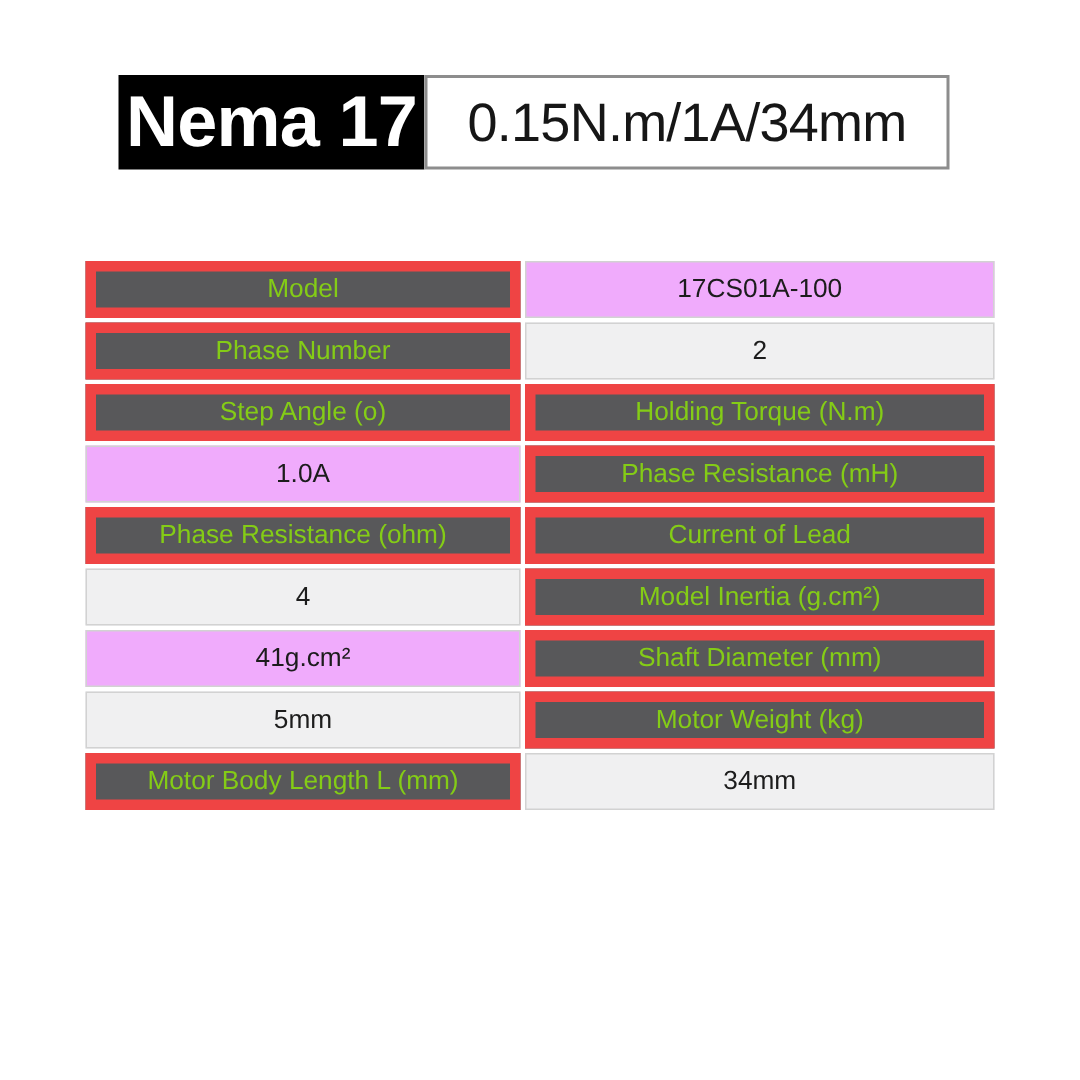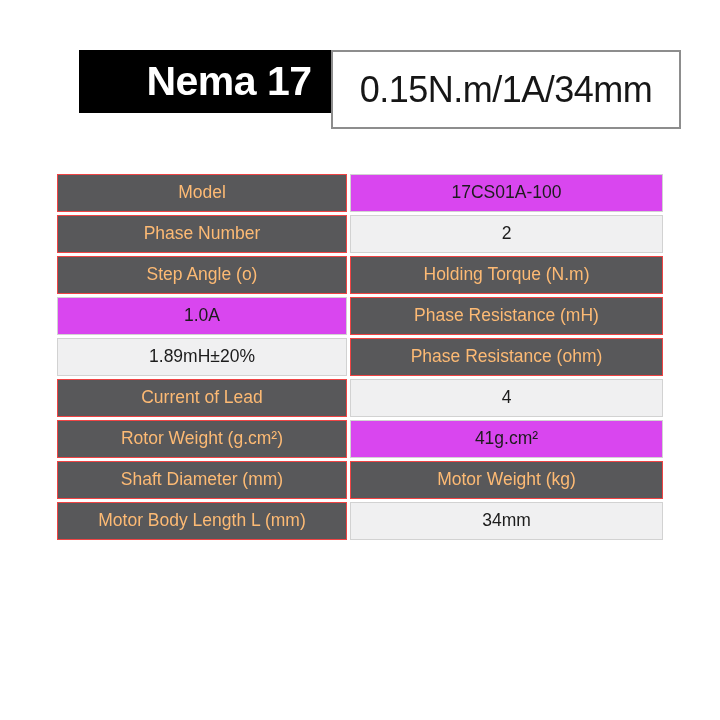--- a/index.html
+++ b/index.html
@@ -24,28 +24,27 @@
     display: flex;
   }
   .header-black {
     width: 204px;
     height: 63px;
     background: #000000;
     color: #ffffff;
     display: flex;
     align-items: center;
     justify-content: center;
-    font-size: 41px;
+    font-size: 48px;
     font-weight: 700;
     letter-spacing: -0.5px;
-    padding-left: 48px;
   }
   .header-white {
     width: 350px;
-    height: 79px;
+    height: 63px;
     box-sizing: border-box;
     background: #ffffff;
     border: 2px solid #8d8d8d;
     color: #161616;
     display: flex;
     align-items: center;
     justify-content: center;
     font-size: 36px;
     font-weight: 400;
     letter-spacing: -0.5px;
@@ -63,28 +62,28 @@
     height: 38px;
     box-sizing: border-box;
     display: flex;
     align-items: center;
     justify-content: center;
     font-size: 17.5px;
     line-height: 1;
   }
   .label-cell {
     background: #58585a;
-    color: #fdba74;
-    border: 1px solid #ef4444;
+    color: #84cc16;
+    border: 7px solid #ef4444;
   }
   .value-cell {
     color: #1c1c1c;
     border: 1px solid #d2d2d2;
   }
-  .value-cell.even { background: #d946ef; }
+  .value-cell.even { background: #f0abfc; }
   .value-cell.odd  { background: #f0f0f1; }
 </style>
 </head>
 <body>
 
 <div class="canvas">
 
   <div class="header">
     <div class="header-black">
       <span>Nema 17</span>
@@ -96,25 +95,25 @@
 
   <div class="spec-table" id="spec-table">
       <div class="cell label-cell">Model</div>
       <div class="cell value-cell even">17CS01A-100</div>
       <div class="cell label-cell">Phase Number</div>
       <div class="cell value-cell odd">2</div>
       <div class="cell label-cell">Step Angle (o)</div>
       <div class="cell label-cell">Holding Torque (N.m)</div>
       <div class="cell value-cell even">1.0A</div>
       <div class="cell label-cell">Phase Resistance (mH)</div>
-      <div class="cell value-cell odd">1.89mH±20%</div>
       <div class="cell label-cell">Phase Resistance (ohm)</div>
       <div class="cell label-cell">Current of Lead</div>
       <div class="cell value-cell odd">4</div>
-      <div class="cell label-cell">Rotor Weight (g.cm²)</div>
+      <div class="cell label-cell">Model Inertia (g.cm²)</div>
       <div class="cell value-cell even">41g.cm²</div>
       <div class="cell label-cell">Shaft Diameter (mm)</div>
+      <div class="cell value-cell odd">5mm</div>
       <div class="cell label-cell">Motor Weight (kg)</div>
       <div class="cell label-cell">Motor Body Length L (mm)</div>
       <div class="cell value-cell odd">34mm</div>
     </div>
 
 </div>
 
 </body></html>

